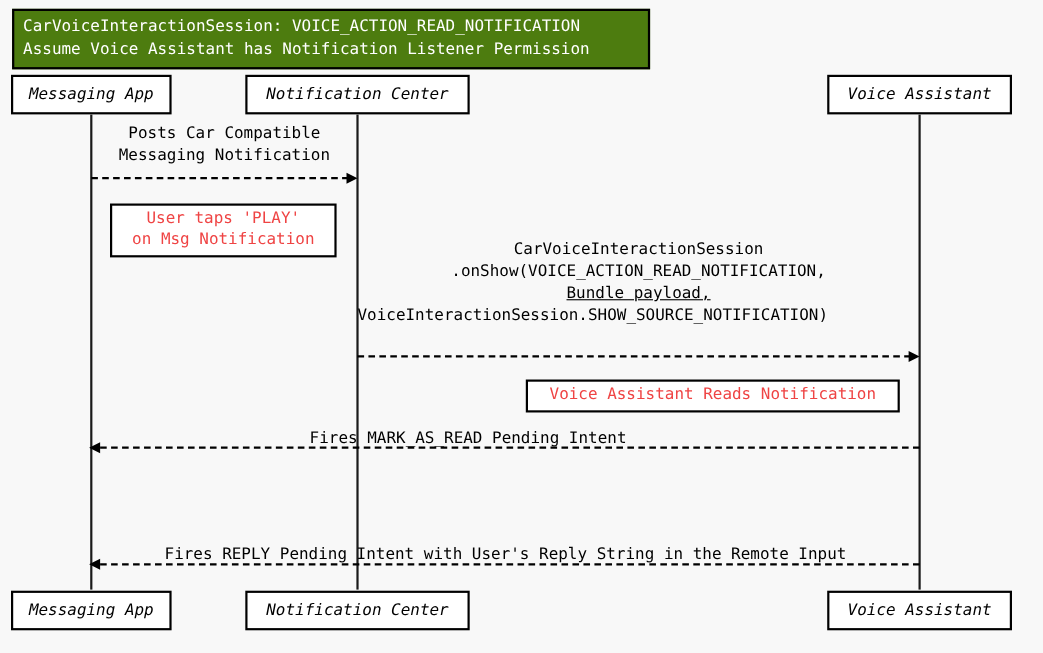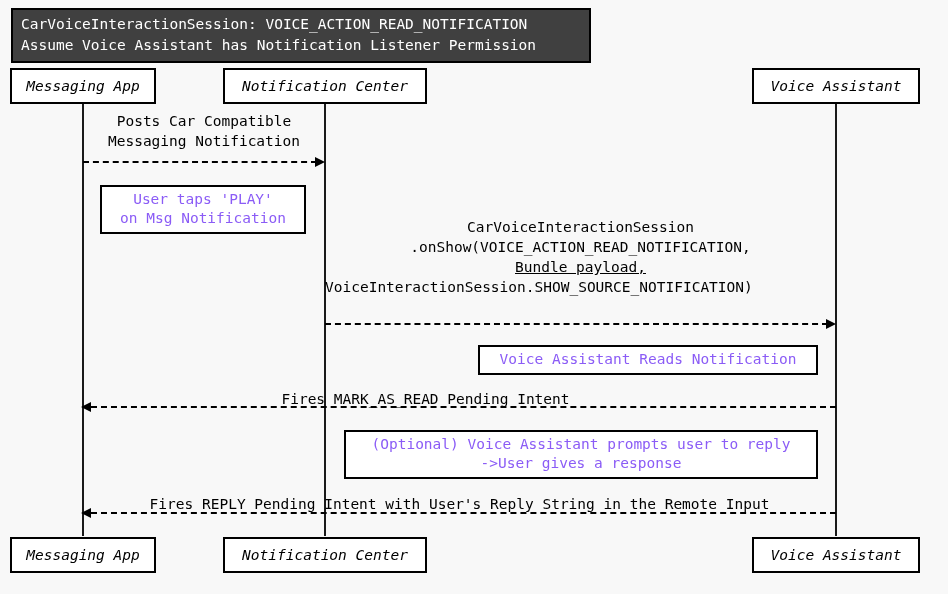--- a/index.html
+++ b/index.html
@@ -23,21 +23,21 @@
     width: 948px;
     height: 594px;
   }
 
   
   .title-box {
     position: absolute;
     left: 11px;
     top: 8px;
     width: 580px;
-    background: #404040;
+    background: #4d7c0f;
     border: 2px solid #000000;
     box-sizing: border-box;
     padding: 4px 20px 5px 8px;
   }
   .title-line {
     color: #ffffff;
     font-size: 14.5px;
     line-height: 21px;
     white-space: pre;
     letter-spacing: 0px;
@@ -75,21 +75,21 @@
     background: #ffffff;
     border: 2px solid #000000;
     box-sizing: border-box;
     padding: 3px 7px 4px 7px;
     text-align: center;
   }
   .note .note-line {
     font-size: 14.5px;
     line-height: 19px;
     white-space: pre;
-    color: #8b5cf6;
+    color: #ef4444;
   }
 
   
   .msg-wrap { position: absolute; }
   .msg-label {
     position: absolute;
     font-size: 14.5px;
     line-height: 20px;
     white-space: pre;
     text-align: center;
@@ -173,24 +173,20 @@
   <div class="note" style="left:478px; top:345px; width:340px;">
     <div class="note-line">Voice Assistant Reads Notification</div>
   </div>
 
   <div class="msg-wrap">
     <div class="msg-label" style="left:83px; top:389px; width:685px;">Fires MARK_AS_READ Pending Intent</div>
     <div class="arrow-line" style="left:91px; top:406px; width:745px;"></div>
     <div class="arrow-head left" style="left:81px; top:402px;"></div>
   </div>
 
-  <div class="note" style="left:344px; top:430px; width:474px;">
-    <div class="note-line">(Optional) Voice Assistant prompts user to reply</div>
-    <div class="note-line">-&gt;User gives a response</div>
-  </div>
 
   <div class="msg-wrap">
     <div class="msg-label" style="left:83px; top:494px; width:753px;">Fires REPLY Pending Intent with User's Reply String in the Remote Input</div>
     <div class="arrow-line" style="left:91px; top:512px; width:745px;"></div>
     <div class="arrow-head left" style="left:81px; top:508px;"></div>
   </div>
 
 </div>
 
 </body></html>

